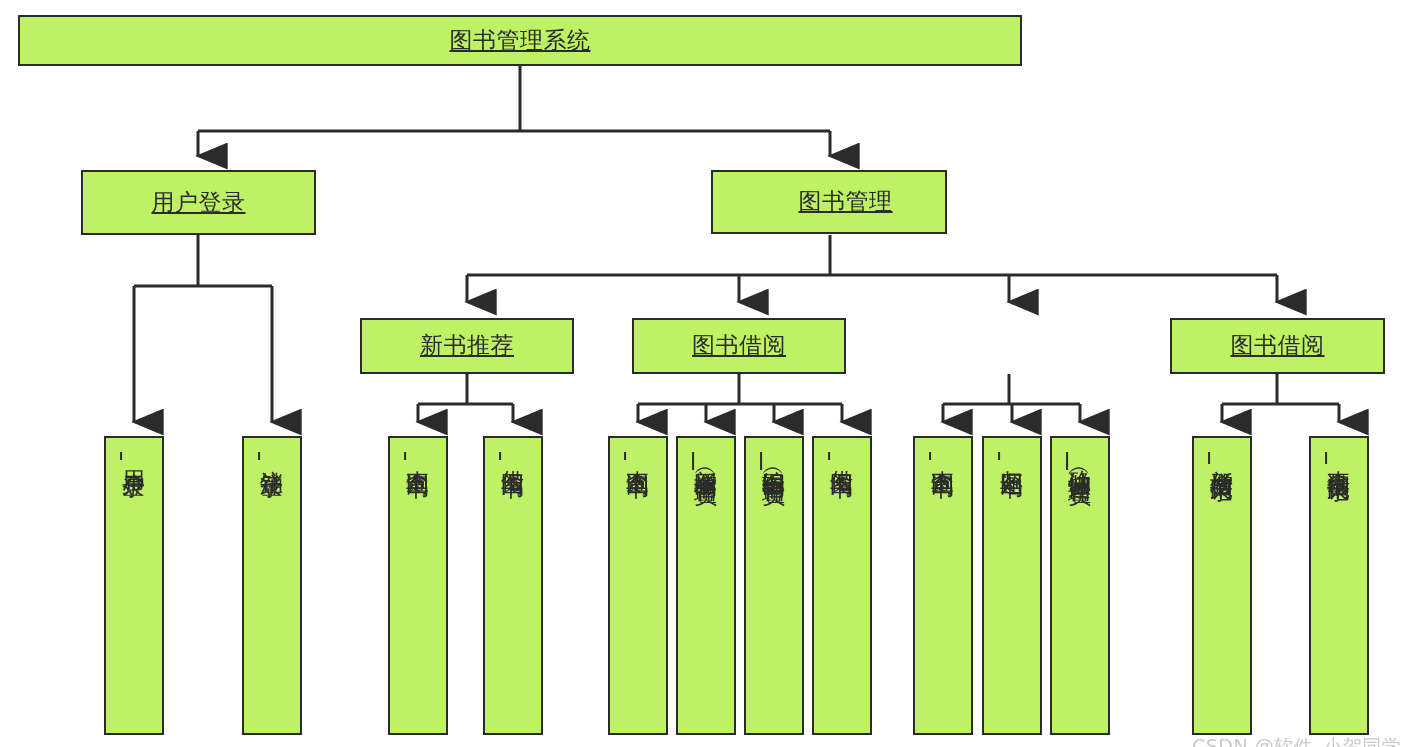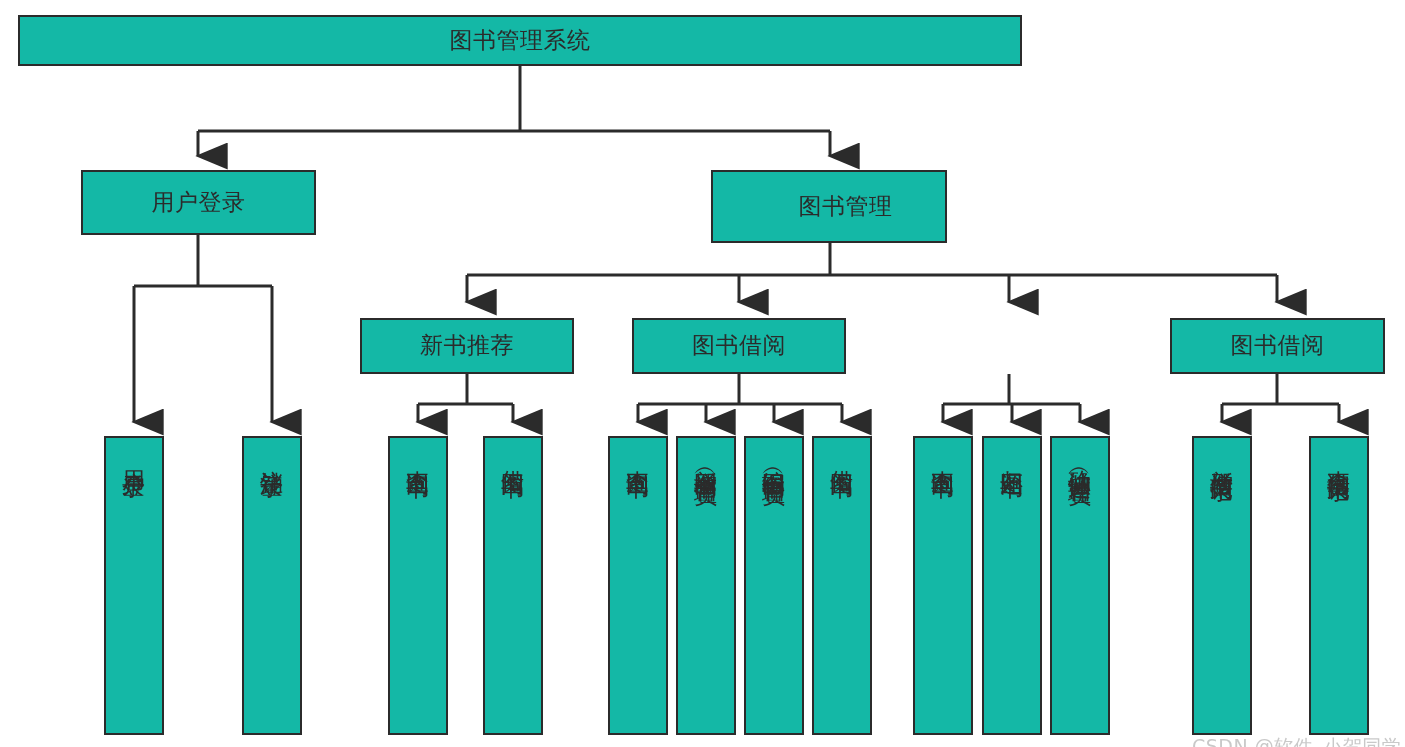--- a/index.html
+++ b/index.html
@@ -22,25 +22,26 @@
     left: 0;
     top: 0;
     width: 1405px;
     height: 747px;
     pointer-events: none;
   }
   .node {
     position: absolute;
     box-sizing: border-box;
     border: 2.5px solid #2b2b2b;
-    background: #14b8a6;
+    background: #bef264;
     display: flex;
     align-items: center;
     justify-content: center;
     color: #2b2b2b;
+    text-decoration: underline;
   }
   .node .lbl {
     display: block;
     text-align: center;
     line-height: 1.18;
     letter-spacing: 0.5px;
   }
   
   .node.horiz .lbl {
     writing-mode: horizontal-tb;
@@ -125,21 +126,21 @@
     </g>
   </svg>
 
   <div class="node horiz root" style="left:18px; top:15px; width:1004px; height:51px;">
     <span class="lbl">图书管理系统</span>
   </div>
 
   <div class="node horiz" style="left:81px; top:170px; width:235px; height:65px;">
     <span class="lbl">用户登录</span>
   </div>
-  <div class="node horiz" style="left:711px; top:170px; width:236px; height:73px;padding-left:33px;">
+  <div class="node horiz" style="left:711px; top:170px; width:236px; height:64px;padding-left:33px;">
     <span class="lbl">图书管理</span>
   </div>
 
   <div class="node horiz" style="left:360px; top:318px; width:214px; height:56px;">
     <span class="lbl">新书推荐</span>
   </div>
   <div class="node horiz" style="left:632px; top:318px; width:214px; height:56px;">
     <span class="lbl">图书借阅</span>
   </div>
   <div class="node horiz" style="left:1170px; top:318px; width:215px; height:56px;">

